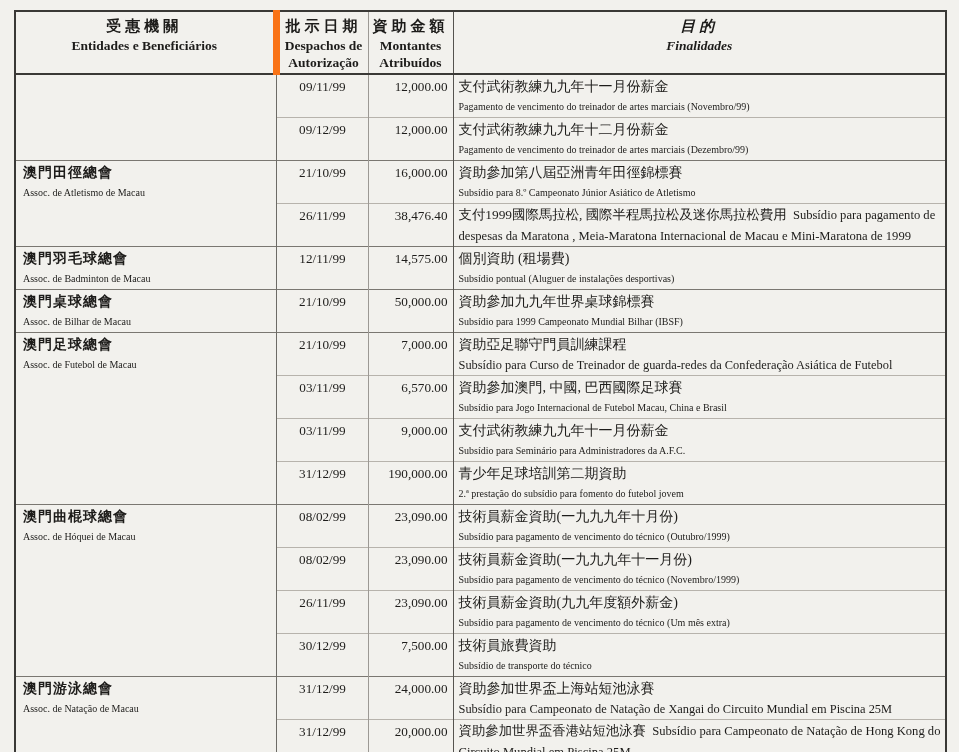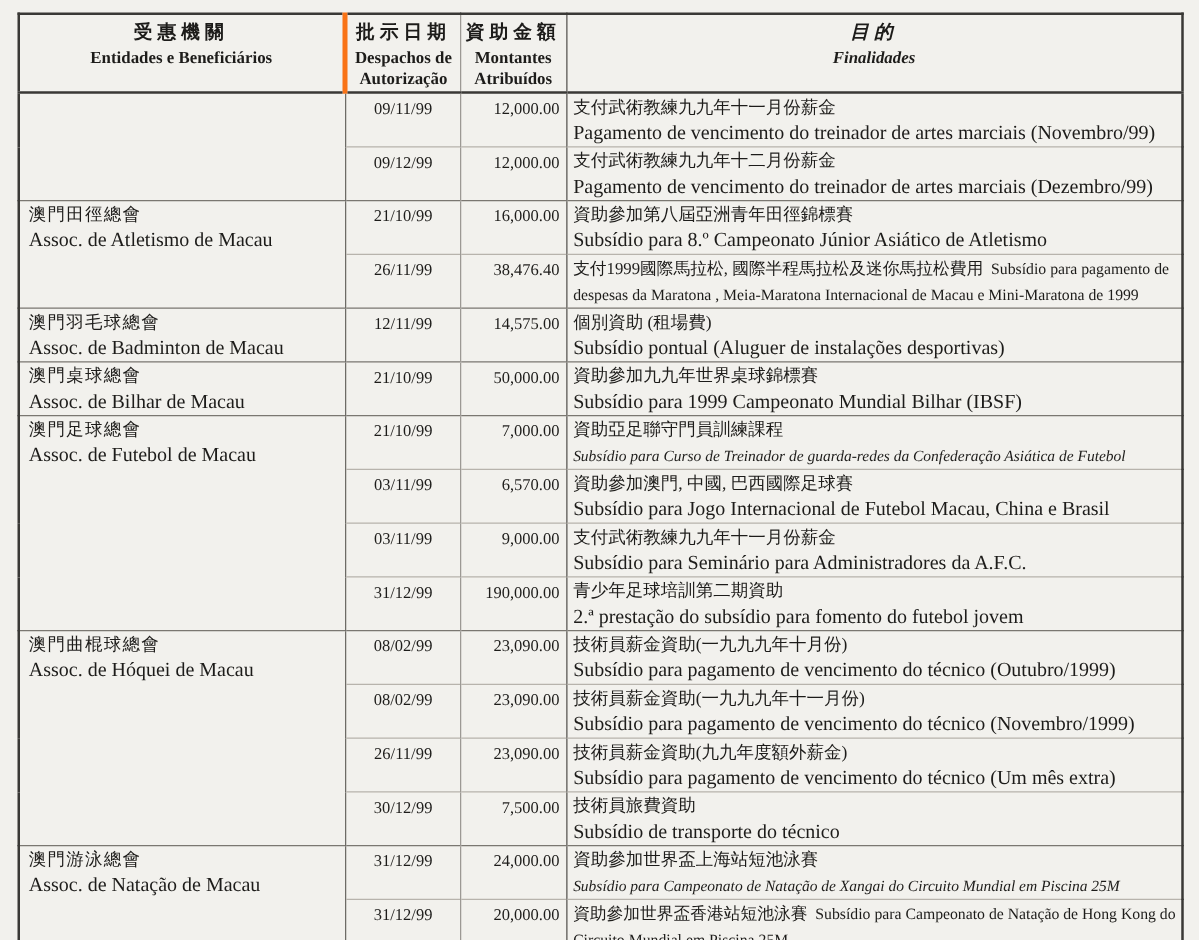--- a/index.html
+++ b/index.html
@@ -26,45 +26,45 @@
   th{
     font-weight:bold;
     vertical-align:top;
     padding:3px 2px 2px 2px;
     border-bottom:2px solid #3a3936;
     height:52px;
     text-align:center;
   }
   th .h-zh{font-size:15px;line-height:22px;letter-spacing:4px;}
   th .h-pt{font-size:13.5px;line-height:17px;}
-  th.h-date,th.h-amount{border-left:4px solid #f97316;}
+  th.h-date,th.h-amount{border-left:7px solid #f97316;}
   th.h-amount{border-left:1px solid #9c9994;}
   th.h-purpose{border-left:1px solid #55534f;font-style:italic;}
 
   td{
     vertical-align:top;
     padding:1px 4px 0 5px;
     overflow:hidden;
     height:41px;
     margin-left:16px;
   }
   td.c-entity{padding-left:7px;}
   td.c-date{border-left:1px solid #6d6b66;text-align:center;font-size:13.2px;line-height:21px;}
   td.c-amount{border-left:1px solid #9c9994;text-align:right;font-size:13.2px;line-height:21px;padding-right:5px;}
   td.c-purpose{border-left:1px solid #55534f;}
 
   tr.g > td{border-top:1px solid #7a7771;}
   tr.s > td{border-top:1px solid #b7b3ac;}
 
   .zh-line{font-size:14px;line-height:21px;white-space:nowrap;}
-  .pt-line{font-size:16px;line-height:20px;white-space:nowrap;}
-  .c-entity .zh-line{letter-spacing:1px;}
+  .pt-line{font-size:10px;line-height:20px;white-space:nowrap;}
+  .c-entity .zh-line{letter-spacing:1px;font-weight:bold;}
   .p-flow{font-size:12.6px;line-height:20.5px;white-space:normal;}
   .p-flow .zh{font-size:13.4px;}
-  .p-small .pt-line{font-size:12.4px;font-style:italic;}
+  .p-small .pt-line{font-size:12.4px;}
 </style>
 </head>
 <body>
 
 <div class="scan-page">
   <table class="gazette">
     <colgroup>
         <col class="c1">
         <col class="c2">
         <col class="c3">

